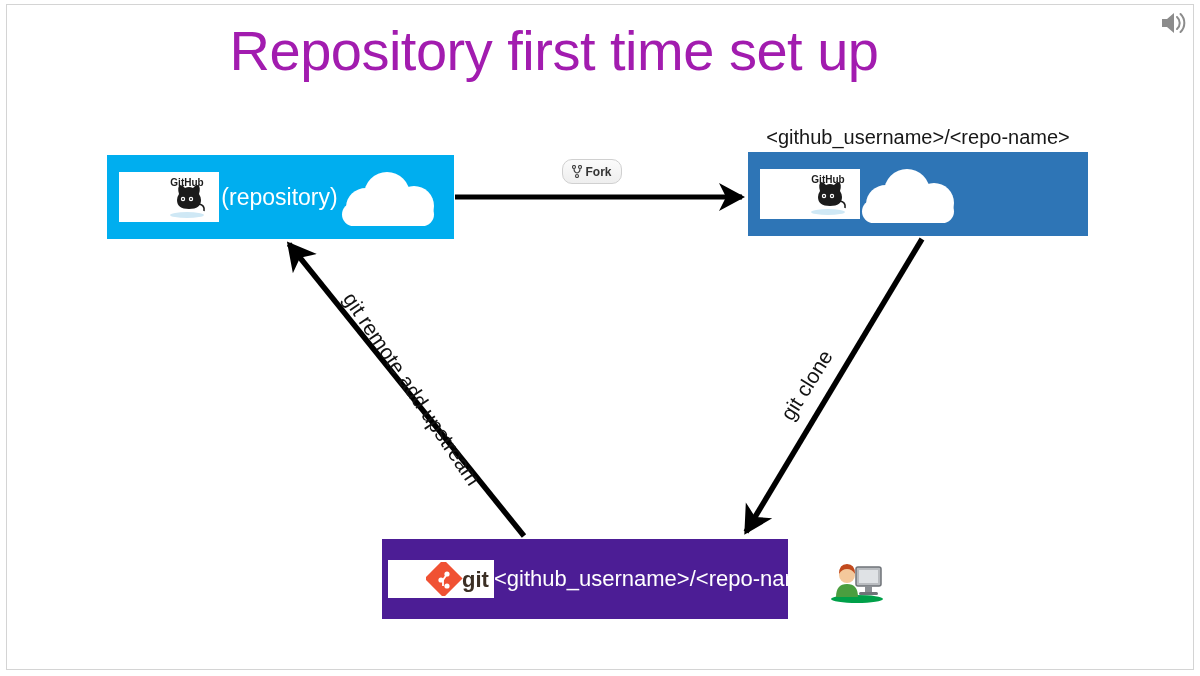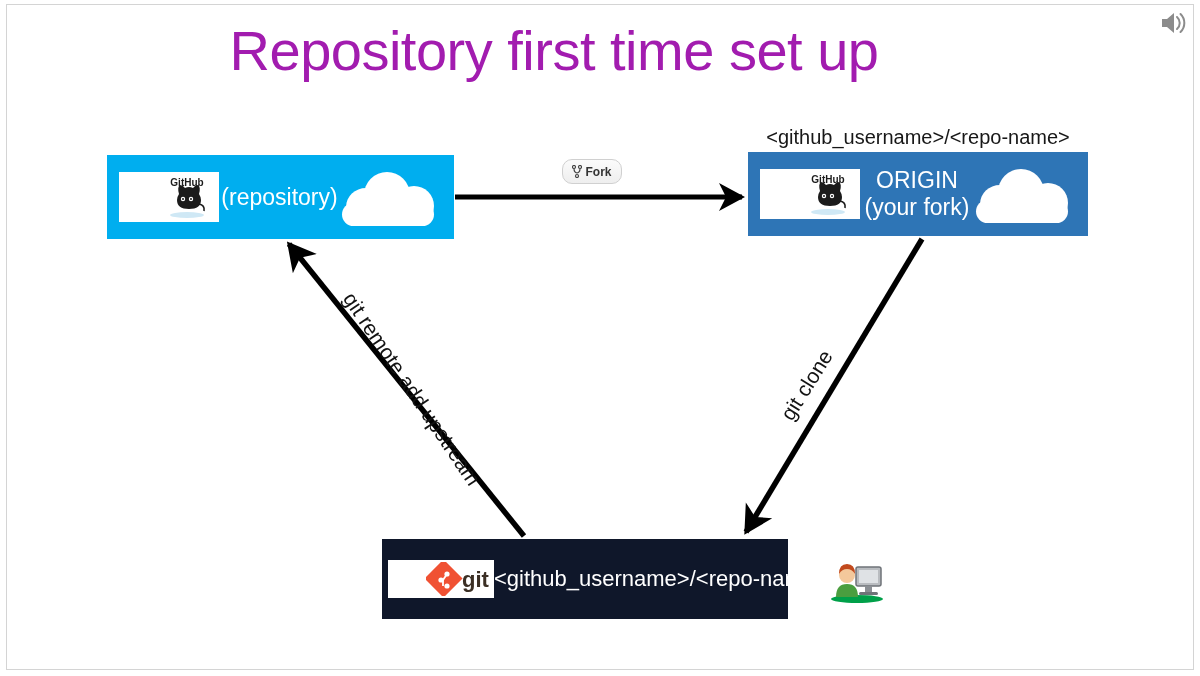--- a/index.html
+++ b/index.html
@@ -77,21 +77,21 @@
     left: 107px; top: 155px; width: 347px; height: 84px;
     background: #00AEEF;
   }
   #box-origin {
     left: 748px; top: 152px; width: 340px; height: 84px;
     background: #2E75B6;
   }
   #box-local {
     position: absolute;
     left: 382px; top: 539px; width: 406px; height: 80px;
-    background: #0f172a;
+    background: #4c1d95;
     display: flex;
     align-items: center;
     box-sizing: border-box;
   }
 
   
   .logo-tile {
     background: #ffffff;
     flex: none;
     display: flex;
@@ -263,24 +263,20 @@
         <text x="30" y="12" font-size="10" font-weight="bold" text-anchor="middle" fill="#1b1b1b" font-family="Liberation Sans, sans-serif">GitHub</text>
         <ellipse cx="30" cy="41" rx="17" ry="3" fill="#cfe8f5"></ellipse>
         <path d="M22 20 q-2 -7 1 -9 q3 0 5 3 q2 -1 4 -1 q2 0 4 1 q2 -3 5 -3 q3 2 1 9 q2 3 2 6 q0 9 -12 9 q-12 0 -12 -9 q0 -3 2 -6 Z" fill="#1b1b1b"></path>
         <circle cx="26" cy="25" r="2.2" fill="#ffffff"></circle>
         <circle cx="34" cy="25" r="2.2" fill="#ffffff"></circle>
         <circle cx="26" cy="25" r="1" fill="#1b1b1b"></circle>
         <circle cx="34" cy="25" r="1" fill="#1b1b1b"></circle>
         <path d="M42 30 q6 1 5 7" stroke="#1b1b1b" stroke-width="1.6" fill="none"></path>
       </svg>
     </div>
-    <div class="box-text">
-      <div>ORIGIN</div>
-      <div>(your fork)</div>
-    </div>
     <div class="cloud">
       <span class="c1"></span>
         <span class="c2"></span>
         <span class="c3"></span>
         <span class="base"></span>
     </div>
   </div>
 
   <div id="box-local">
     <div class="logo-tile" id="git-tile-local">

